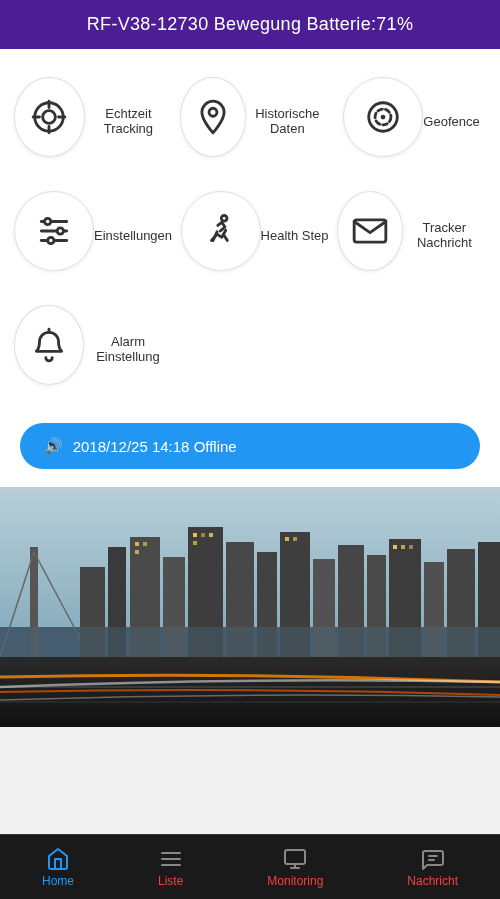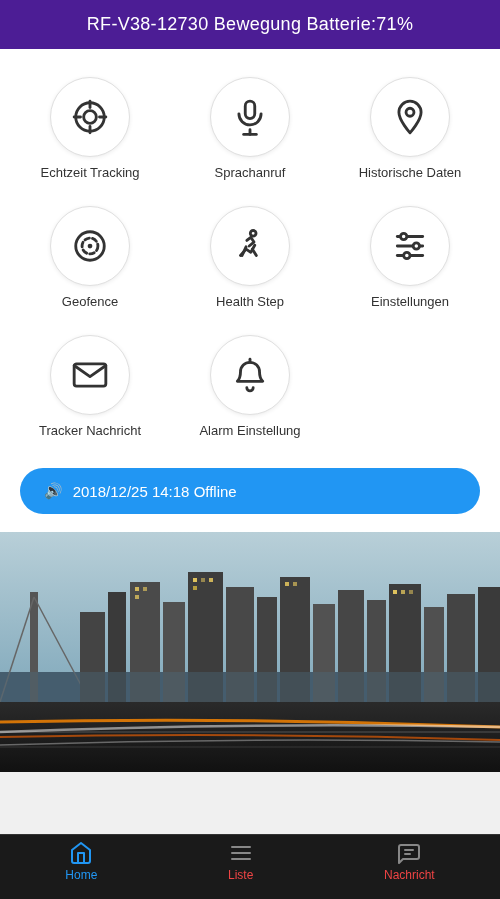--- a/index.html
+++ b/index.html
@@ -30,21 +30,21 @@
     }
 
     .grid {
       display: grid;
       grid-template-columns: repeat(3, 1fr);
       gap: 10px 0;
     }
 
     .grid-item {
       display: flex;
-      flex-direction: column;
+      flex-direction: row;
       align-items: center;
       justify-content: center;
       cursor: pointer;
       padding: 8px 4px;
     }
 
     .icon-circle {
       width: 80px;
       height: 80px;
       border-radius: 50%;
@@ -110,21 +110,21 @@
 
     
     .bottom-nav {
       position: absolute;
       bottom: 0;
       left: 0;
       right: 0;
       height: 65px;
       background: #1a1a1a;
       display: flex;
-      align-items: flex-start;
+      align-items: center;
       justify-content: space-around;
       border-top: 1px solid #333;
       margin-top: 45px;
     }
 
     .nav-item {
       display: flex;
       flex-direction: column;
       align-items: center;
       gap: 3px;
@@ -163,31 +163,20 @@
           <circle cx="12" cy="12" r="4"></circle>
           <line x1="12" y1="2" x2="12" y2="6"></line>
           <line x1="12" y1="18" x2="12" y2="22"></line>
           <line x1="2" y1="12" x2="6" y2="12"></line>
           <line x1="18" y1="12" x2="22" y2="12"></line>
         </svg>
       </div>
       <span class="grid-label">Echtzeit Tracking</span>
     </div>
 
-    <div class="grid-item">
-      <div class="icon-circle">
-        <svg viewBox="0 0 24 24">
-          <rect x="9" y="2" width="6" height="11" rx="3"></rect>
-          <path d="M5 10a7 7 0 0014 0"></path>
-          <line x1="12" y1="20" x2="12" y2="23"></line>
-          <line x1="8" y1="23" x2="16" y2="23"></line>
-        </svg>
-      </div>
-      <span class="grid-label">Sprachanruf</span>
-    </div>
 
     <div class="grid-item">
       <div class="icon-circle">
         <svg viewBox="0 0 24 24">
           <path d="M12 2C8.13 2 5 5.13 5 9c0 5.25 7 13 7 13s7-7.75 7-13c0-3.87-3.13-7-7-7z"></path>
           <circle cx="12" cy="9" r="2.5"></circle>
         </svg>
       </div>
       <span class="grid-label">Historische Daten</span>
     </div>
@@ -196,46 +185,46 @@
       <div class="icon-circle">
         <svg viewBox="0 0 24 24">
           <circle cx="12" cy="12" r="9"></circle>
           <circle cx="12" cy="12" r="5" stroke-dasharray="3 2"></circle>
           <circle cx="12" cy="12" r="1.5" fill="#333" stroke="none"></circle>
         </svg>
       </div>
       <span class="grid-label">Geofence</span>
     </div>
 
-
-    <div class="grid-item">
-      <div class="icon-circle">
-        <svg viewBox="0 0 24 24">
-          <circle cx="14" cy="4" r="1.8"></circle>
-          <path d="M10 8.5l2.5-2 2 3-3 2.5"></path>
-          <path d="M6 18l3.5-4 3 2 2.5-4.5"></path>
-          <path d="M13.5 14l2.5 4"></path>
-          <path d="M9.5 12.5L7 18"></path>
-        </svg>
-      </div>
-      <span class="grid-label">Health Step</span>
-    </div>
 
     <div class="grid-item">
       <div class="icon-circle">
         <svg viewBox="0 0 24 24">
           <line x1="4" y1="6" x2="20" y2="6"></line>
           <line x1="4" y1="12" x2="20" y2="12"></line>
           <line x1="4" y1="18" x2="20" y2="18"></line>
           <circle cx="8" cy="6" r="2" fill="white" stroke="#333" stroke-width="1.8"></circle>
           <circle cx="16" cy="12" r="2" fill="white" stroke="#333" stroke-width="1.8"></circle>
           <circle cx="10" cy="18" r="2" fill="white" stroke="#333" stroke-width="1.8"></circle>
         </svg>
       </div>
       <span class="grid-label">Einstellungen</span>
+    </div>
+
+    <div class="grid-item">
+      <div class="icon-circle">
+        <svg viewBox="0 0 24 24">
+          <circle cx="14" cy="4" r="1.8"></circle>
+          <path d="M10 8.5l2.5-2 2 3-3 2.5"></path>
+          <path d="M6 18l3.5-4 3 2 2.5-4.5"></path>
+          <path d="M13.5 14l2.5 4"></path>
+          <path d="M9.5 12.5L7 18"></path>
+        </svg>
+      </div>
+      <span class="grid-label">Health Step</span>
     </div>
 
     <div class="grid-item">
       <div class="icon-circle">
         <svg viewBox="0 0 24 24">
           <rect x="2" y="5" width="20" height="14" rx="1.5"></rect>
           <polyline points="2,6 12,13 22,6"></polyline>
         </svg>
       </div>
       <span class="grid-label">Tracker Nachricht</span>
@@ -347,20 +336,28 @@
 
   <div class="nav-item inactive">
     <svg viewBox="0 0 24 24" fill="none" stroke="#888" stroke-width="2" stroke-linecap="round" stroke-linejoin="round">
       <line x1="3" y1="6" x2="21" y2="6"></line>
       <line x1="3" y1="12" x2="21" y2="12"></line>
       <line x1="3" y1="18" x2="21" y2="18"></line>
     </svg>
     <span class="nav-label">Liste</span>
   </div>
 
+  <div class="nav-item inactive">
+    <svg viewBox="0 0 24 24" fill="none" stroke="#888" stroke-width="2" stroke-linecap="round" stroke-linejoin="round">
+      <rect x="2" y="3" width="20" height="14" rx="2"></rect>
+      <line x1="8" y1="21" x2="16" y2="21"></line>
+      <line x1="12" y1="17" x2="12" y2="21"></line>
+    </svg>
+    <span class="nav-label">Monitoring</span>
+  </div>
 
   <div class="nav-item inactive">
     <svg viewBox="0 0 24 24" fill="none" stroke="#888" stroke-width="2" stroke-linecap="round" stroke-linejoin="round">
       <path d="M4 4h16a2 2 0 012 2v10a2 2 0 01-2 2H6l-4 4V6a2 2 0 012-2z"></path>
       <line x1="8" y1="9" x2="16" y2="9"></line>
       <line x1="8" y1="13" x2="13" y2="13"></line>
     </svg>
     <span class="nav-label">Nachricht</span>
   </div>
 

